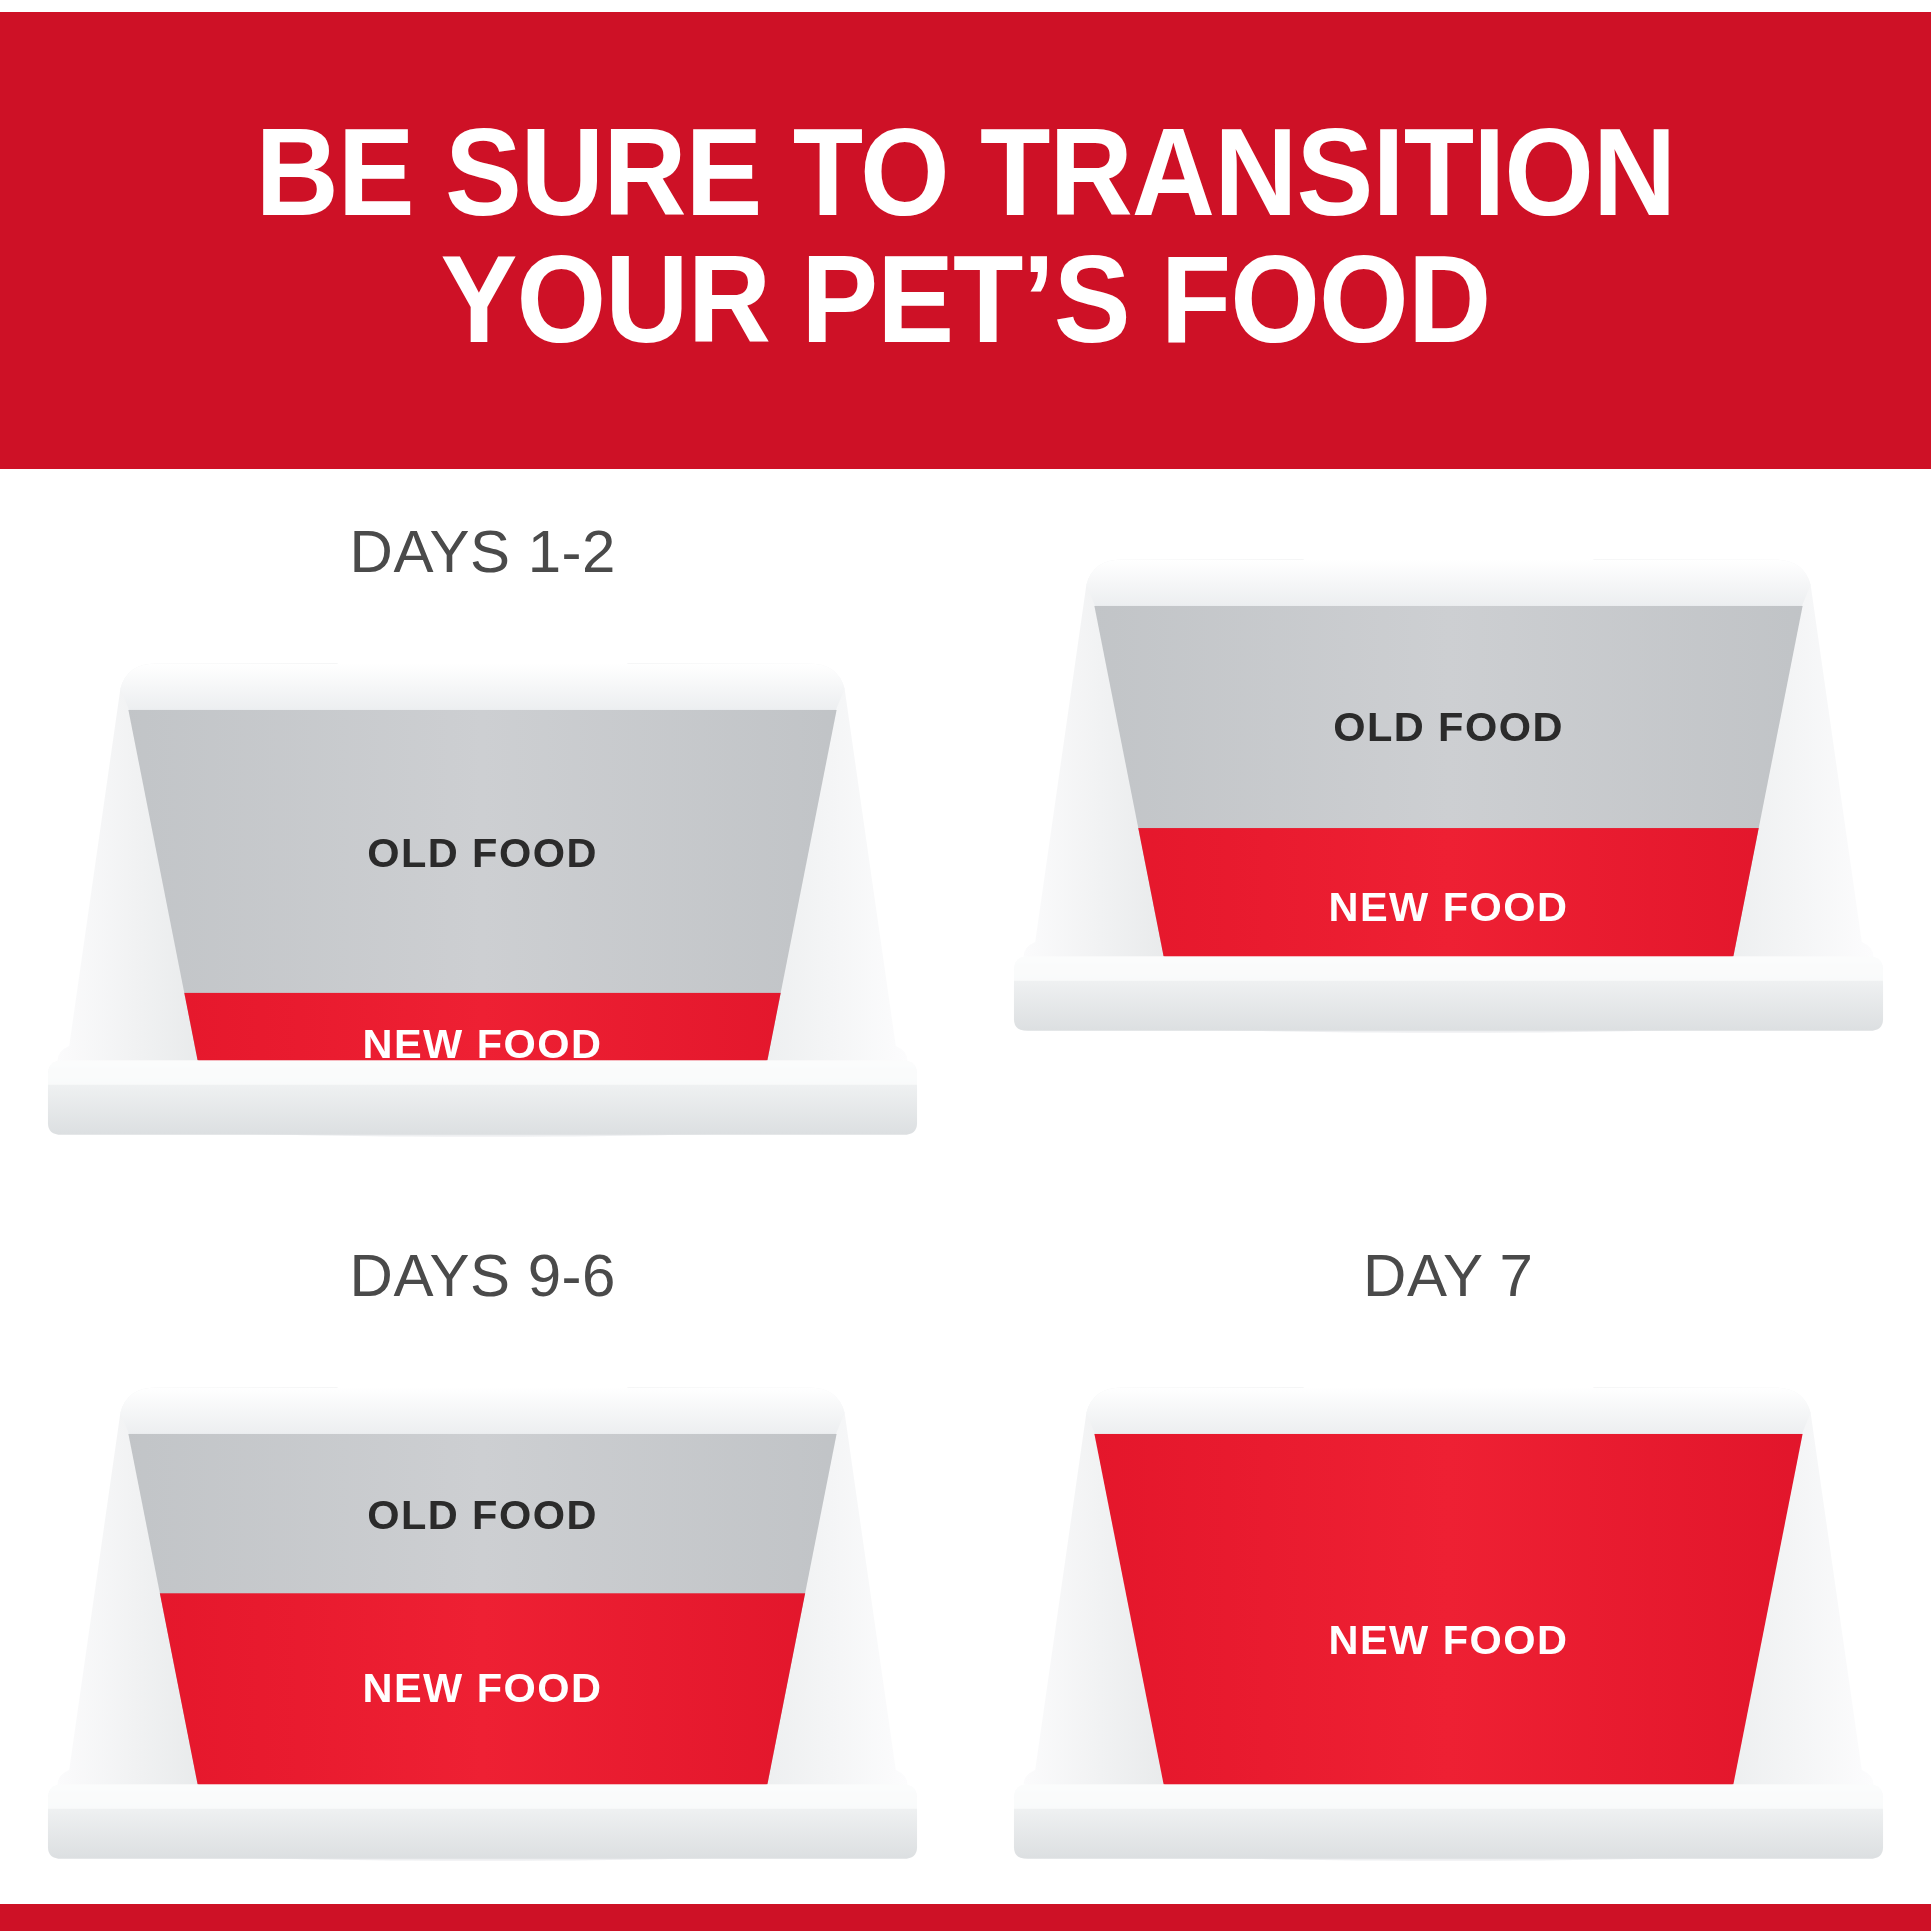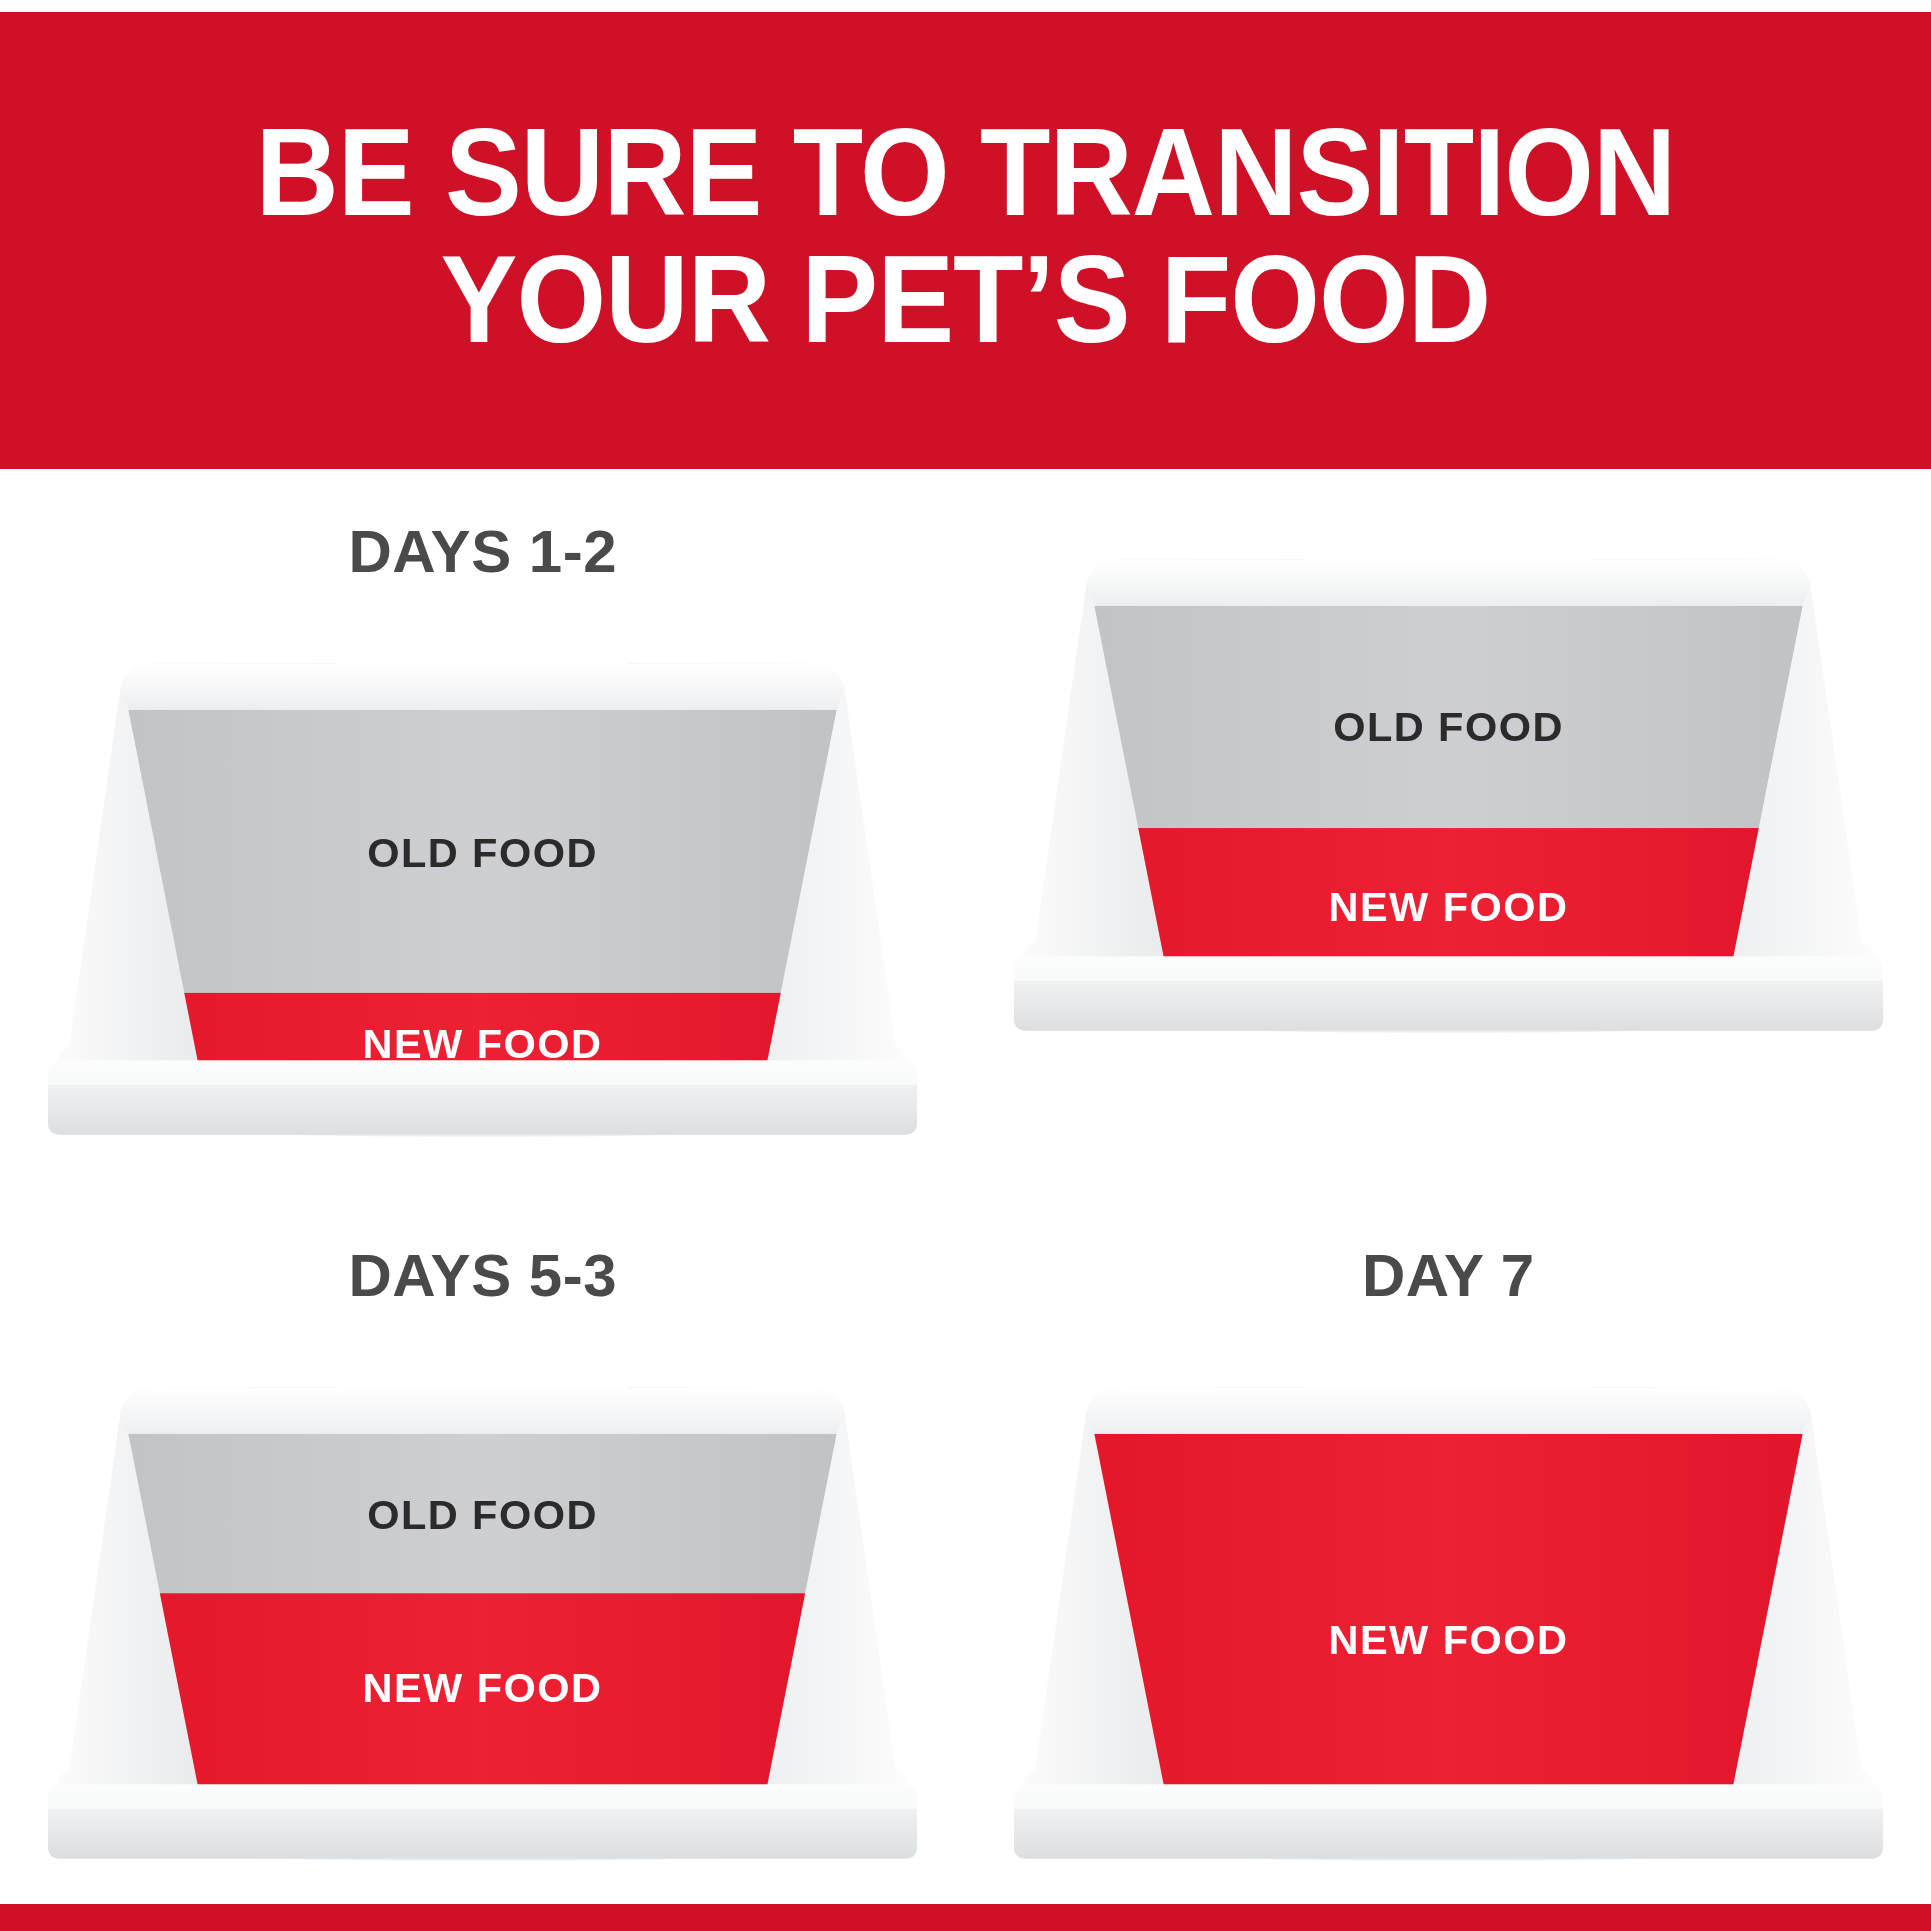--- a/index.html
+++ b/index.html
@@ -47,21 +47,21 @@
     position:relative;
     display:flex;flex-direction:column;
     align-items:center;
     justify-content:flex-start;
     padding-top:60px;
     box-sizing:border-box;
   }
   .stage-label{
     color:#4a4a4a;
     font-family:"Liberation Sans", sans-serif;
-    font-weight:bold;
+    font-weight:normal;
     font-size:60px;
     letter-spacing:0.5px;
     margin:0 0 35px 0;
     text-align:center;
     user-select:none;
   }
   .bowl-wrap{
     width:927px;height:541px;
     position:relative;
   }
@@ -210,21 +210,21 @@
         <path d="M44,455 L916,455 Q930,455 930,470 L930,520 Q930,532 916,532 L44,532 Q30,532 30,520 L30,470 Q30,455 44,455 Z" fill="url(#plinth2)"></path>
         <path d="M44,455 L916,455 Q930,455 930,470 L930,480 L30,480 L30,470 Q30,455 44,455 Z" fill="#fafbfb" opacity="0.85"></path>
 
         <text class="food-label old-label" x="480" y="232" text-anchor="middle">OLD FOOD</text>
         <text class="food-label new-label" x="480" y="418" text-anchor="middle">NEW FOOD</text>
       </svg>
     </div>
   </div>
 
   <div class="cell">
-    <div class="stage-label">DAYS 5-3</div>
+    <div class="stage-label">DAYS 9-6</div>
     <div class="bowl-wrap">
       <svg class="bowl-svg" viewBox="0 0 960 560">
         <defs>
           <linearGradient id="shellL3" x1="0" y1="0" x2="1" y2="0">
             <stop offset="0" stop-color="#fbfbfc"></stop>
               <stop offset="0.55" stop-color="#e7e9ea"></stop>
               <stop offset="1" stop-color="#d6d9db"></stop>
           </linearGradient>
           <linearGradient id="shellR3" x1="0" y1="0" x2="1" y2="0">
             <stop offset="0" stop-color="#d8dbdd"></stop>

